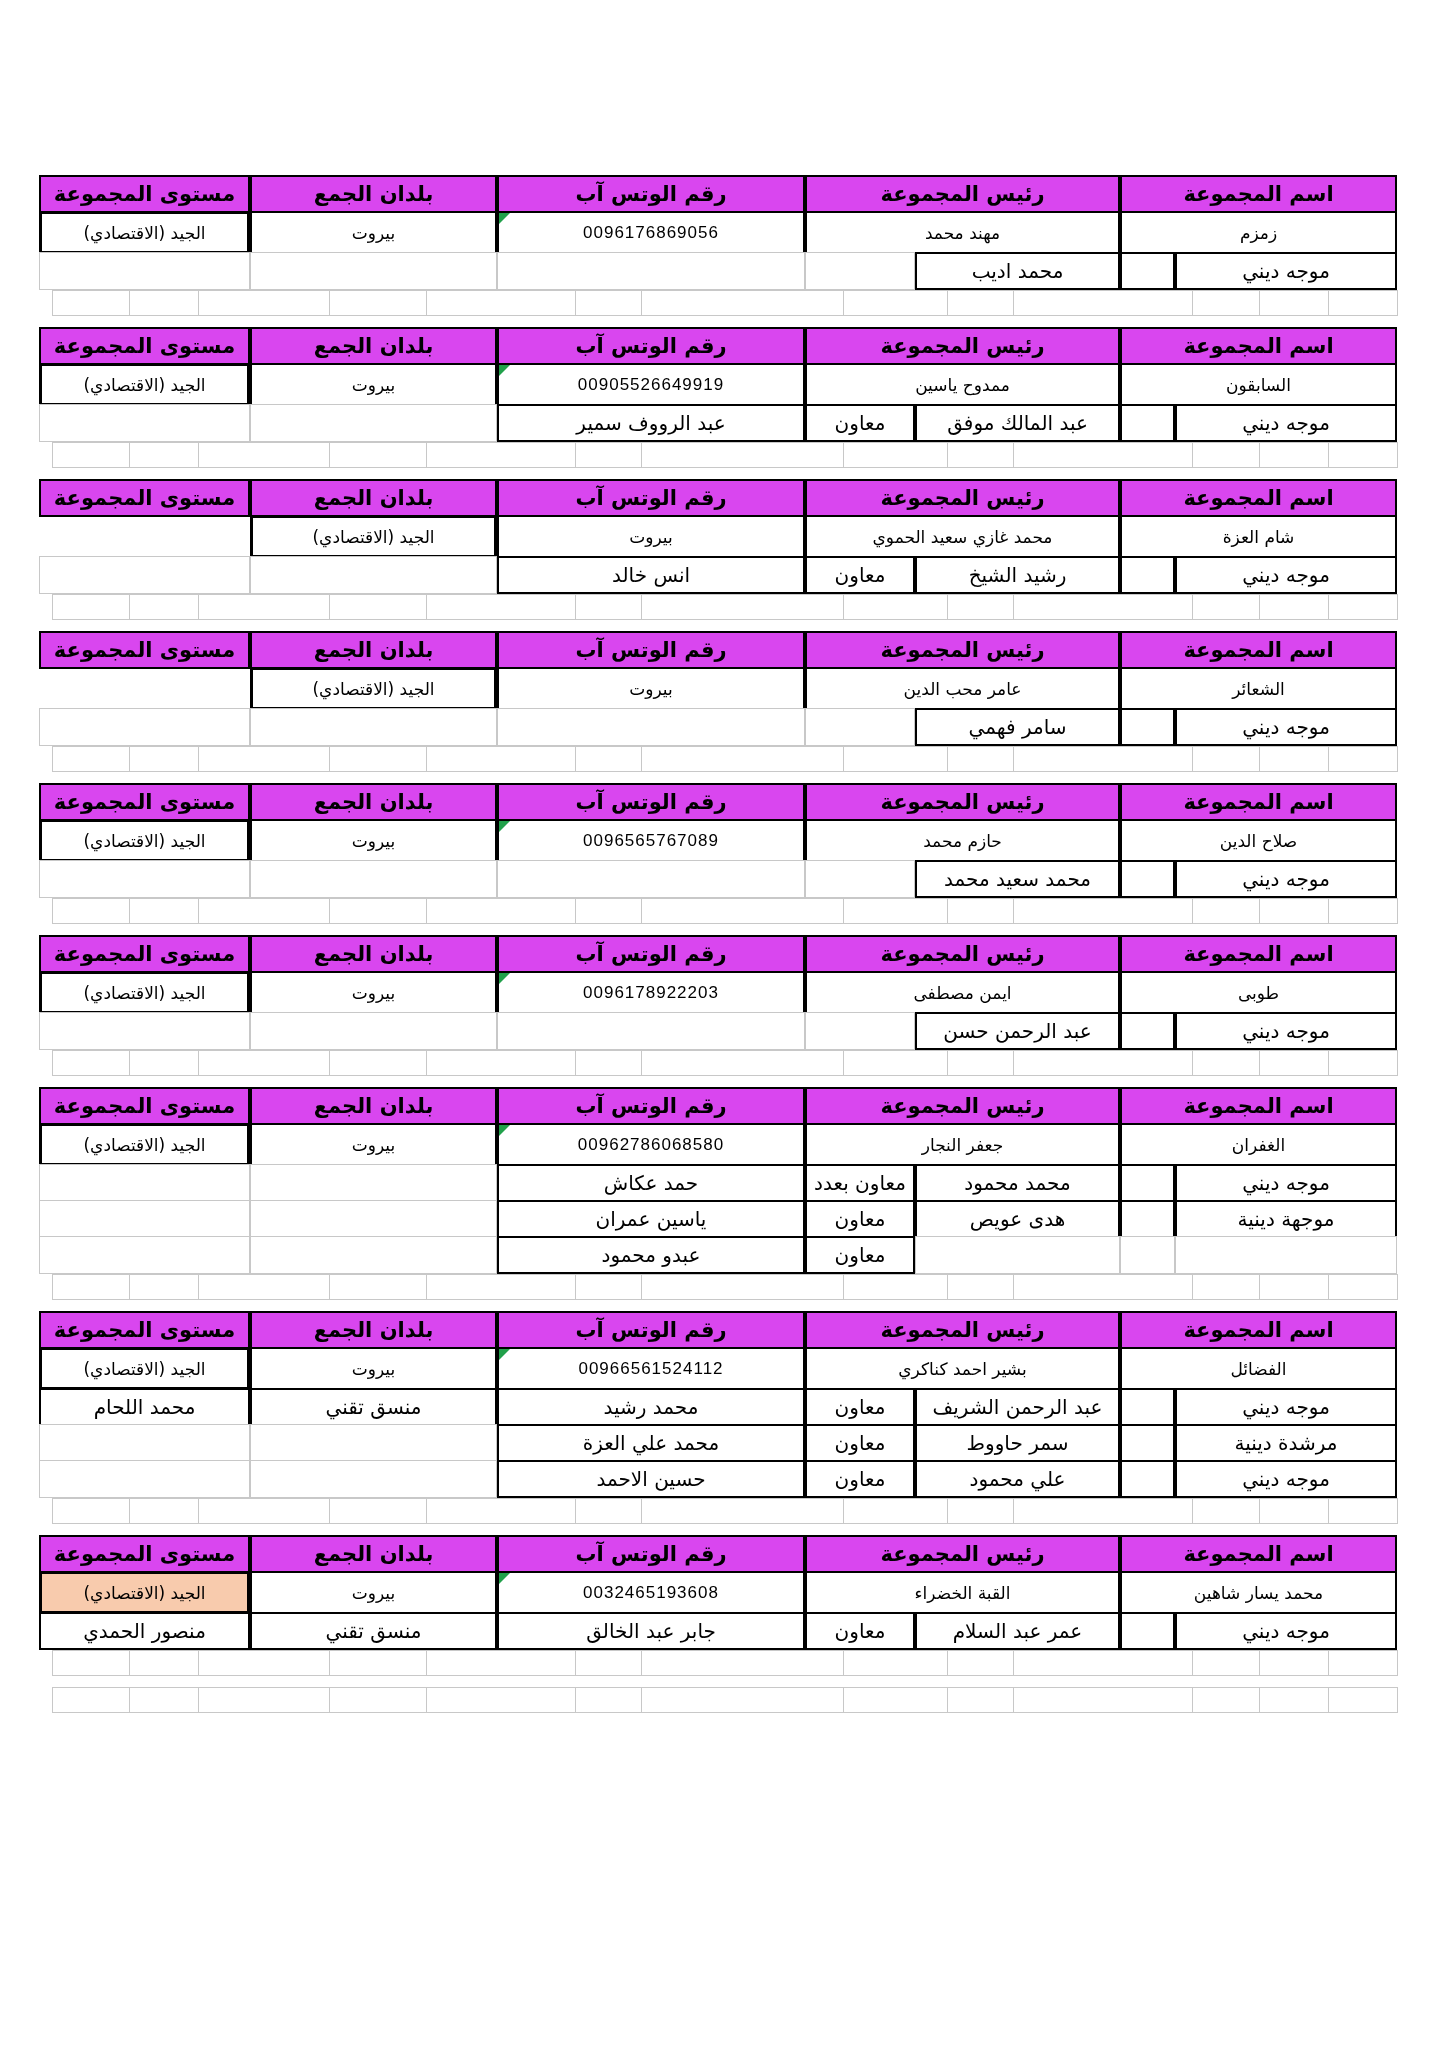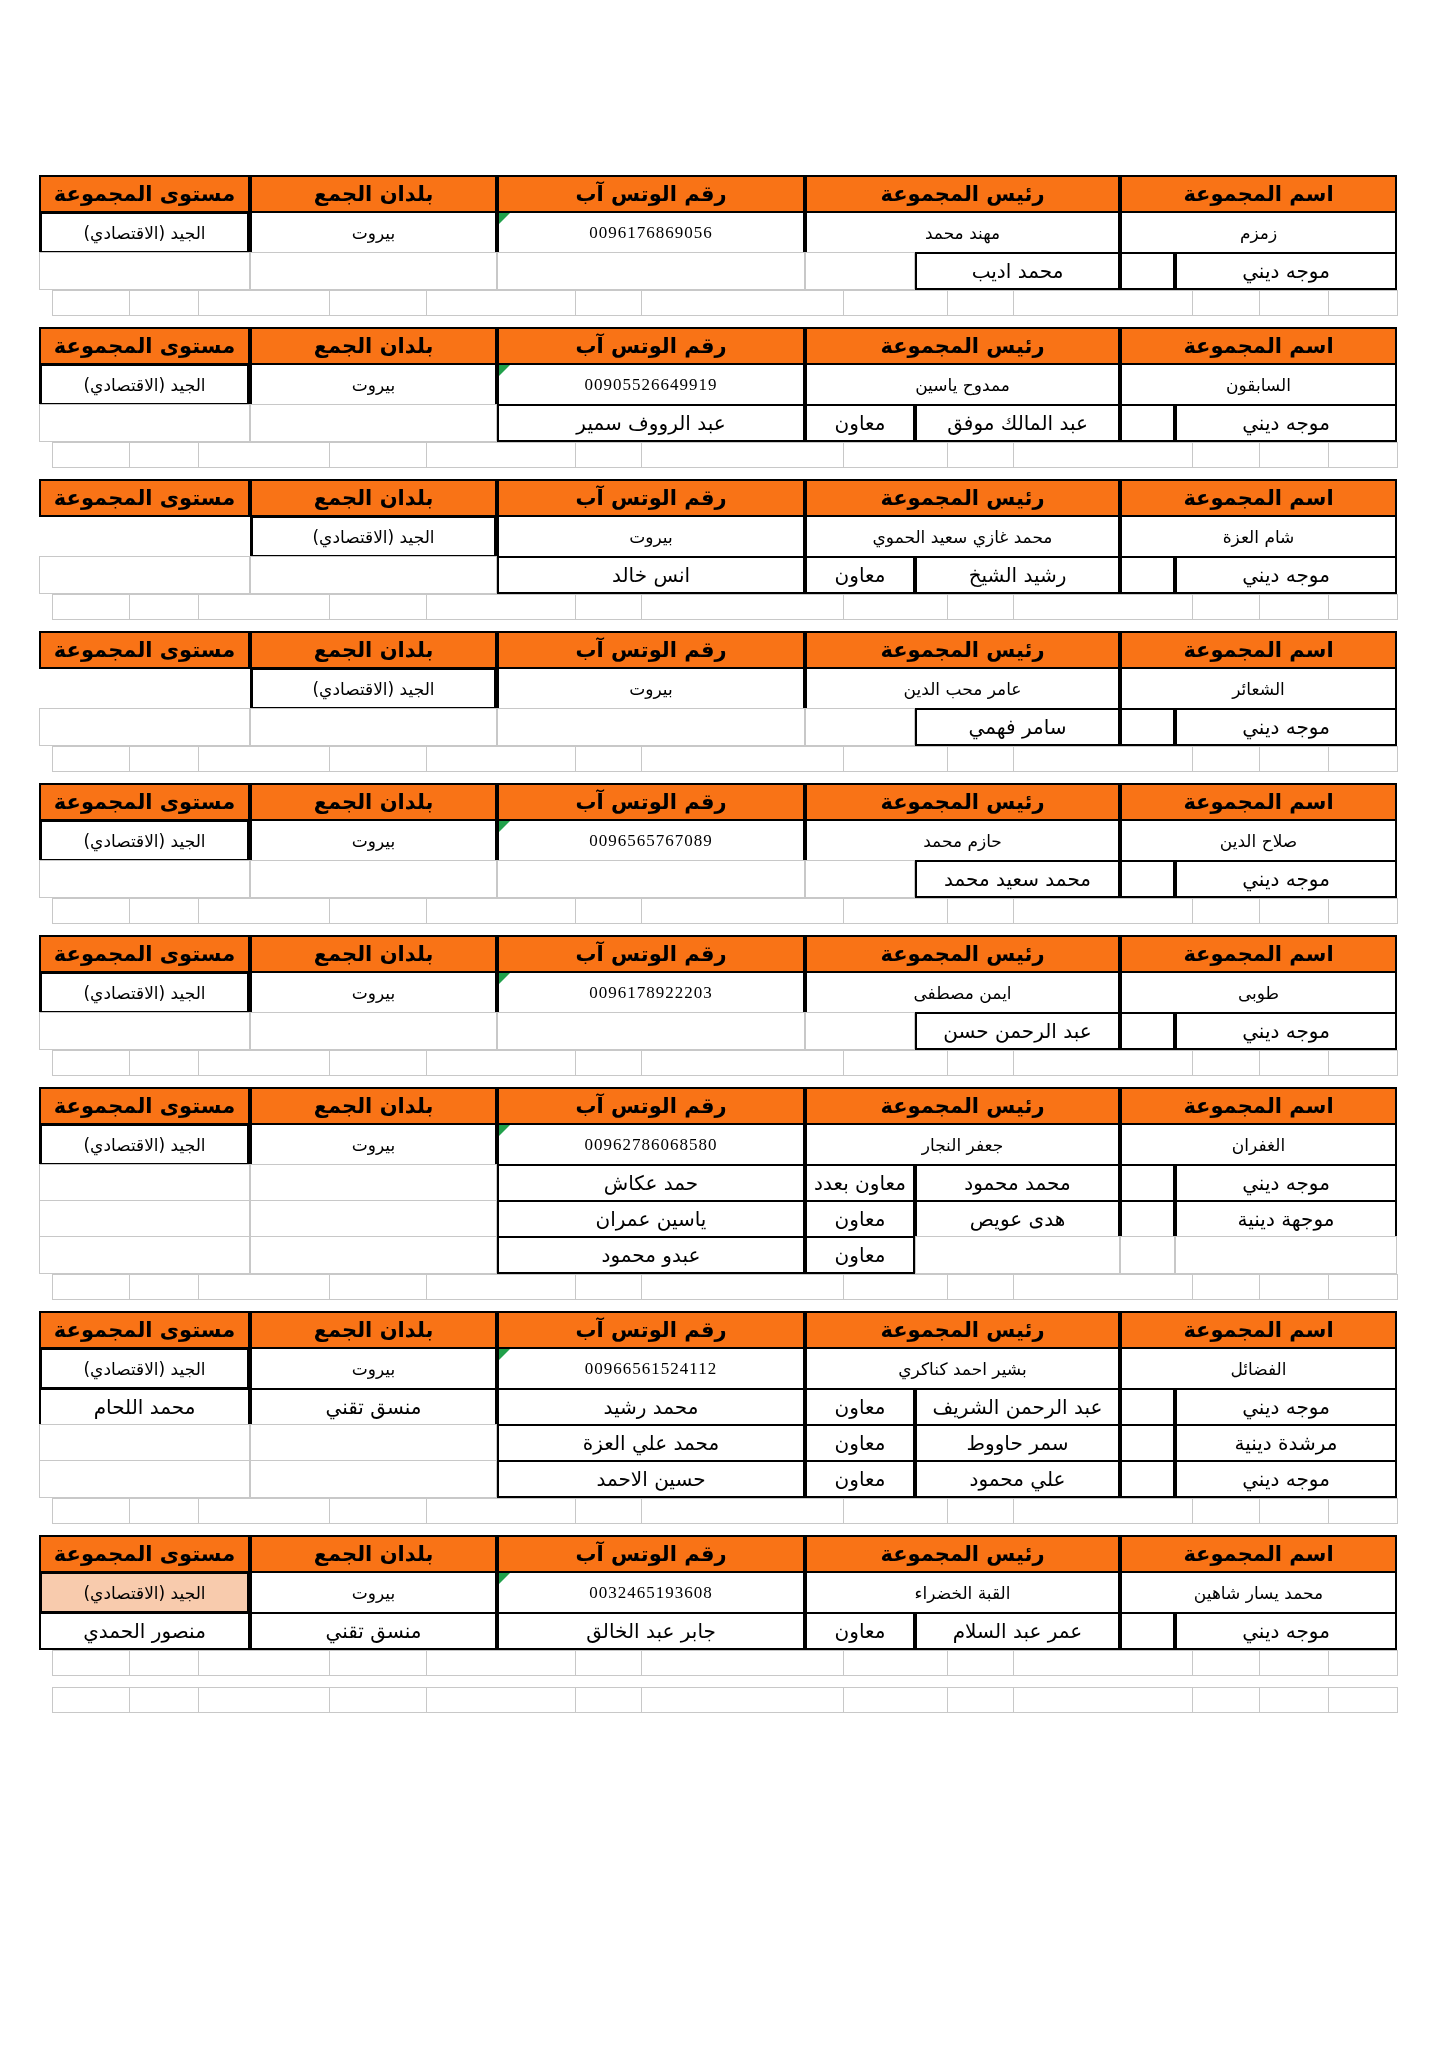--- a/index.html
+++ b/index.html
@@ -2,25 +2,25 @@
 <html lang="ar" dir="rtl"><head>
 <meta charset="utf-8">
 <style>
   html,body{margin:0;padding:0;background:#ffffff;}
   body{width:1448px;height:2048px;position:relative;font-family:"DejaVu Sans",sans-serif;color:#000;}
   #sheet{position:absolute;top:175px;right:51px;width:1362px;}
   .block{margin-bottom:11px;}
   .row{display:grid;direction:rtl;grid-template-columns:222px 55px 205px 110px 308px 247px 211px;}
   .cell{box-sizing:border-box;border:2px solid #000;display:flex;align-items:center;justify-content:center;
         overflow:hidden;position:relative;background:#fff;white-space:nowrap;}
-  .hdr .cell{height:38px;background:#f97316;font-weight:bold;font-size:21px;border-width:2.5px;}
+  .hdr .cell{height:38px;background:#d946ef;font-weight:bold;font-size:21px;border-width:2.5px;}
   .main .cell{height:43px;font-size:17px;}
   .staff .cell{height:38px;font-size:20px;}
   .span2{grid-column:span 2;}
-  .num{font-family:Liberation Serif, serif;font-size:28px;letter-spacing:1px;direction:ltr;}
+  .num{font-family:Liberation Sans, sans-serif;font-size:28px;letter-spacing:1px;direction:ltr;}
   .lvl{border-width:3px;font-size:20px;}
   .lvl.filled{background:#F8CBAD;}
   .ghost{border:1px solid #c8c8c8;background:#fff;}
   .thin{display:flex;direction:rtl;}
   .thin div{box-sizing:border-box;height:26px;border:1px solid #c8c8c8;margin-right:-1px;}
   .tri{position:absolute;top:0;left:0;width:0;height:0;border-left:11px solid #21a04a;border-bottom:11px solid transparent;}
   .row + .row{margin-top:-2px;}
 </style>
 </head>
 <body>

